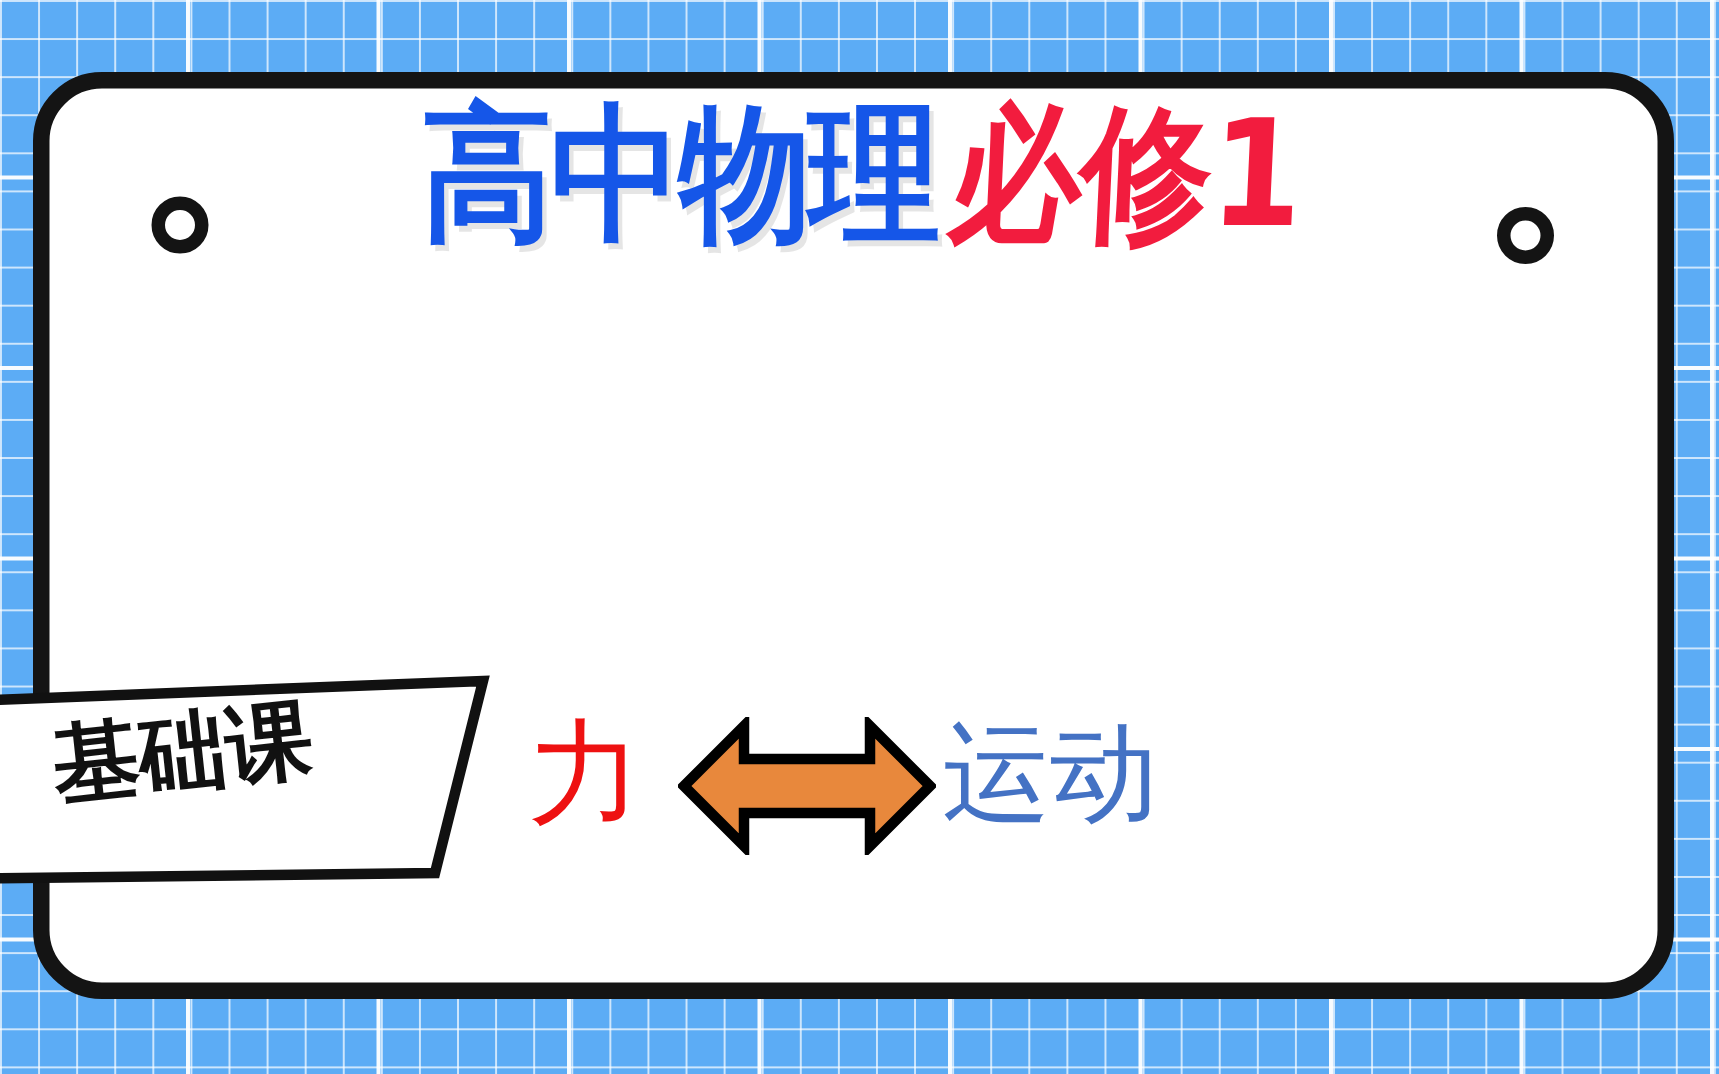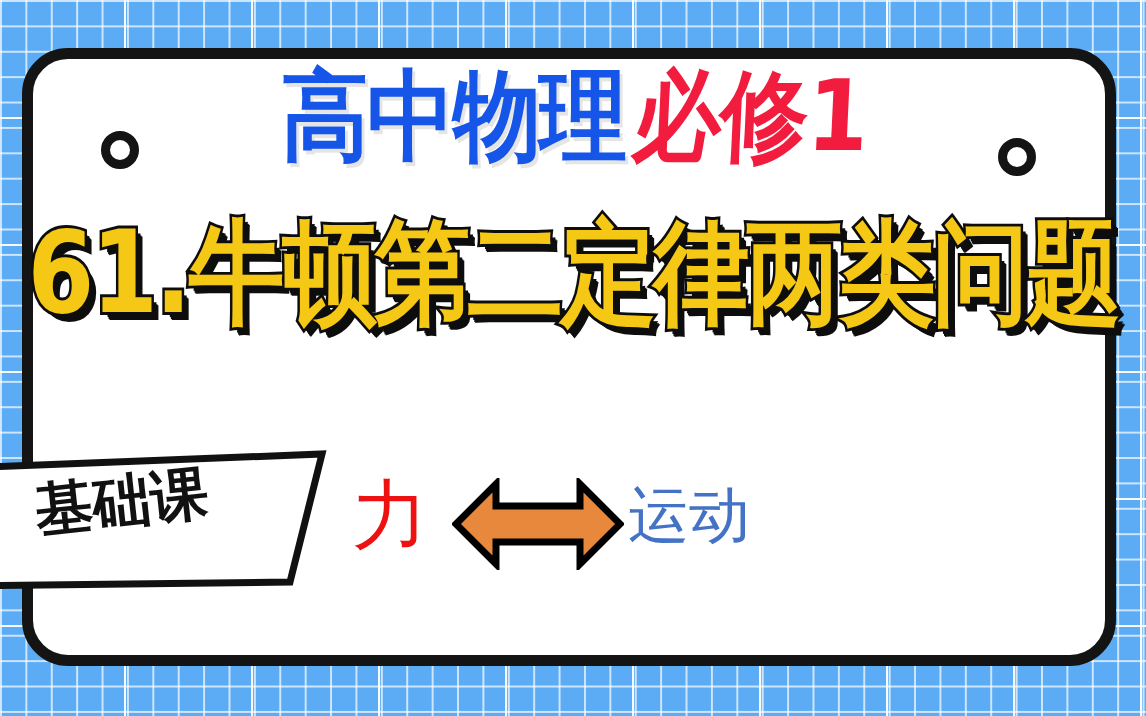--- a/index.html
+++ b/index.html
@@ -140,21 +140,21 @@
     font-size: 76px;
     line-height: 90px;
     color: #ee1111;
   }
   #motion-label {
     position: absolute;
     left: 276px;
     top: 0;
     font-family: "DejaVu Serif", "Liberation Serif", serif;
     font-weight: 400;
-    font-size: 61px;
+    font-size: 72px;
     line-height: 90px;
     color: #4472c4;
     white-space: nowrap;
   }
   #double-arrow {
     position: absolute;
     left: 100px;
     top: 8px;
     width: 172px;
     height: 92px;
@@ -193,23 +193,20 @@
 
   <div id="card"></div>
 
   <div class="ring" id="ring-left"></div>
   <div class="ring" id="ring-right"></div>
 
   <div id="header-line">
     <span class="hdr-blue">高中物理</span><span class="hdr-red">必修1</span>
   </div>
 
-  <div id="main-title">
-    <span class="title-text">61.牛顿第二定律两类问题</span>
-  </div>
 
   <div id="relation-row">
     <span id="force-label">力</span>
 
     <div id="double-arrow">
       <svg viewBox="0 0 172 92" width="172" height="92" xmlns="http://www.w3.org/2000/svg">
         <polygon points="4,46 44,6 44,28 128,28 128,6 168,46 128,86 128,64 44,64 44,86" fill="#e8883c" stroke="#000000" stroke-width="7" stroke-linejoin="miter"></polygon>
       </svg>
     </div>
 

